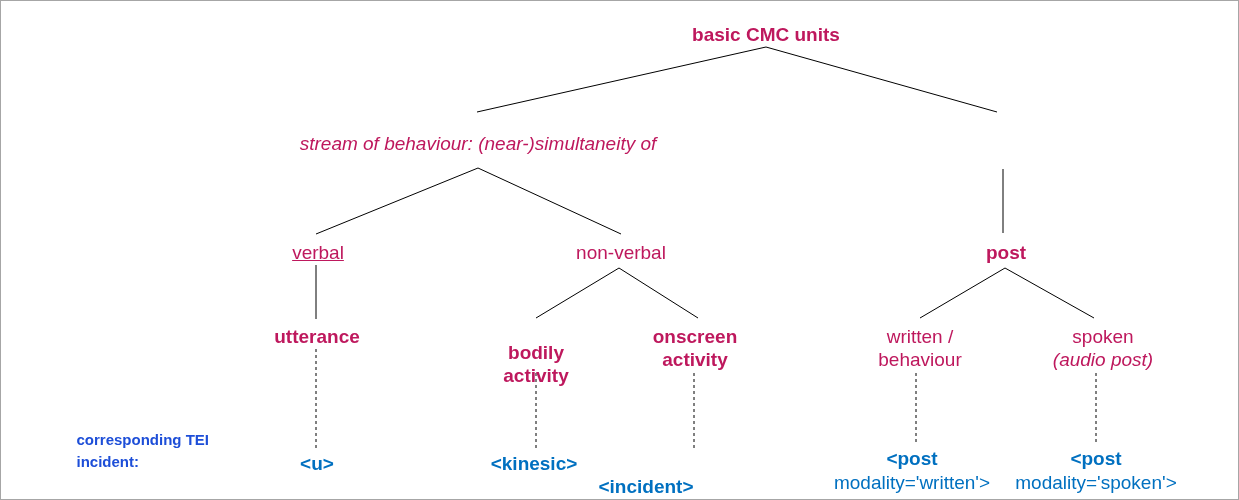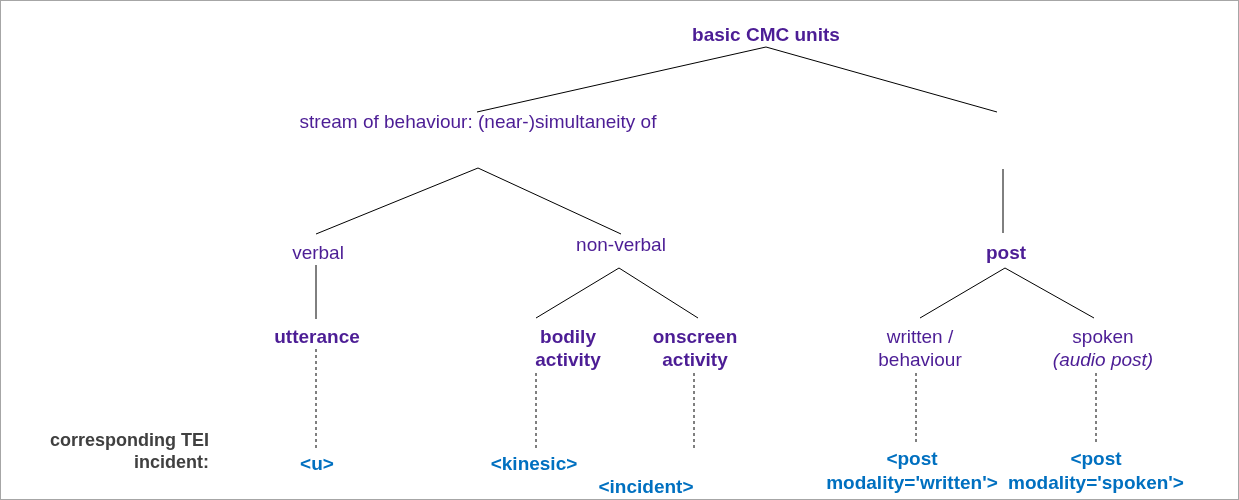--- a/index.html
+++ b/index.html
@@ -29,45 +29,44 @@
   }
   svg.edges line.dashed {
     stroke-dasharray: 3 3;
   }
   .node {
     position: absolute;
     transform: translateX(-50%);
     text-align: center;
     font-size: 19px;
     line-height: 23px;
-    color: #4c1d95;
+    color: #be185d;
     white-space: nowrap;
   }
   .node.bold { font-weight: bold; }
   .node .italic { font-style: italic; }
   .tei {
     position: absolute;
     transform: translateX(-50%);
     text-align: center;
     font-size: 19px;
     line-height: 24px;
     color: #0070C0;
     font-weight: bold;
     white-space: nowrap;
   }
   .tei .attr-line {
-    font-weight: bold;
+    font-weight: normal;
     display: block;
   }
   .caption {
     position: absolute;
-    text-align: right;
-    font-size: 18px;
+    font-size: 15px;
     line-height: 22px;
-    color: #404040;
+    color: #1d4ed8;
     font-weight: bold;
     white-space: nowrap;
   }
 </style>
 </head>
 <body>
 
 <div class="canvas">
 
   <svg class="edges" viewBox="0 0 1239 500">
@@ -83,34 +82,34 @@
     <line x1="1004" y1="267" x2="1093" y2="317"></line>
     <line class="dashed" x1="315" y1="348" x2="315" y2="447"></line>
     <line class="dashed" x1="535" y1="372" x2="535" y2="447"></line>
     <line class="dashed" x1="693" y1="372" x2="693" y2="447"></line>
     <line class="dashed" x1="915" y1="372" x2="915" y2="444"></line>
     <line class="dashed" x1="1095" y1="372" x2="1095" y2="444"></line>
   </svg>
 
   <div class="node bold" style="left:765px; top:22px;">basic CMC units</div>
 
-  <div class="node" style="left:477px; top:109px;">
+  <div class="node" style="left:477px; top:131px;font-style:italic;">
     <span>stream of behaviour: (near-)simultaneity of</span><br>
   </div>
 
 
-  <div class="node" style="left:317px; top:240px;">verbal</div>
+  <div class="node" style="left:317px; top:240px;text-decoration:underline;">verbal</div>
 
-  <div class="node" style="left:620px; top:232px;">non-verbal</div>
+  <div class="node" style="left:620px; top:240px;">non-verbal</div>
 
   <div class="node bold" style="left:1005px; top:240px;">post</div>
 
   <div class="node bold" style="left:316px; top:324px;">utterance</div>
 
-  <div class="node bold" style="left:535px; top:324px;margin-left:32px;">
+  <div class="node bold" style="left:535px; top:340px;">
     <span>bodily</span><br>
     <span>activity</span>
   </div>
 
   <div class="node bold" style="left:694px; top:324px;">
     <span>onscreen</span><br>
     <span>activity</span>
   </div>
 
   <div class="node" style="left:919px; top:324px;">

